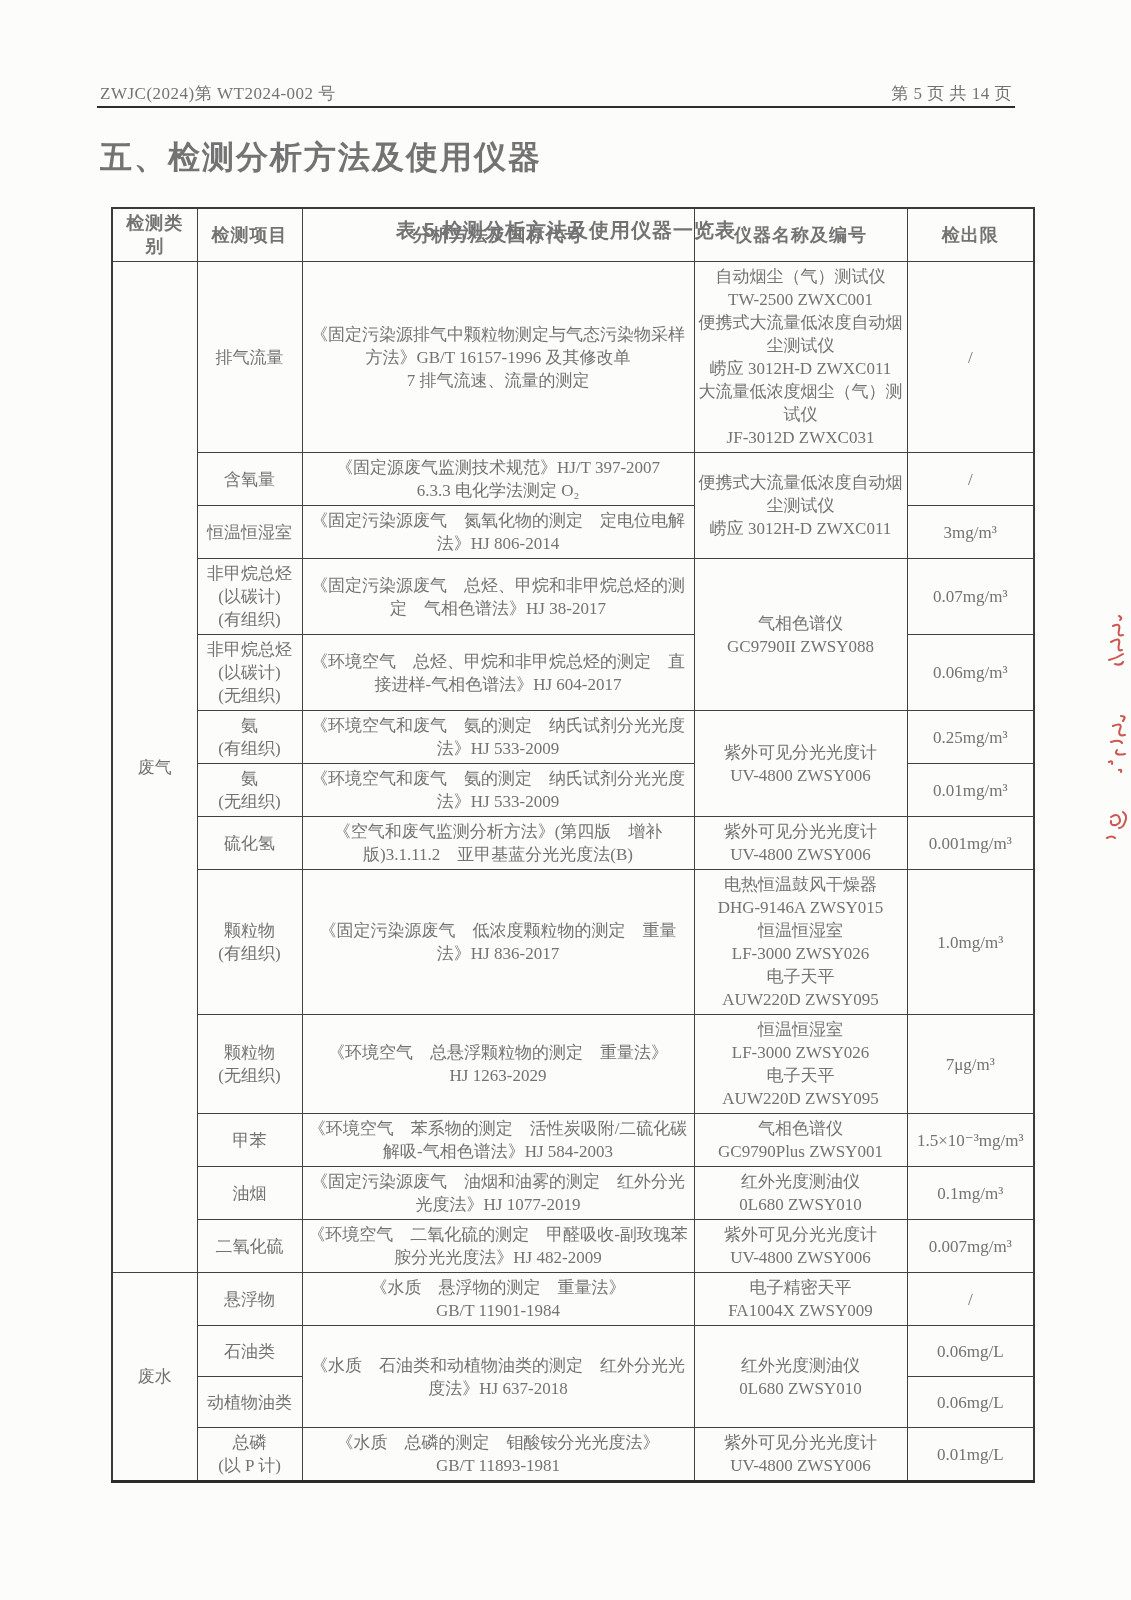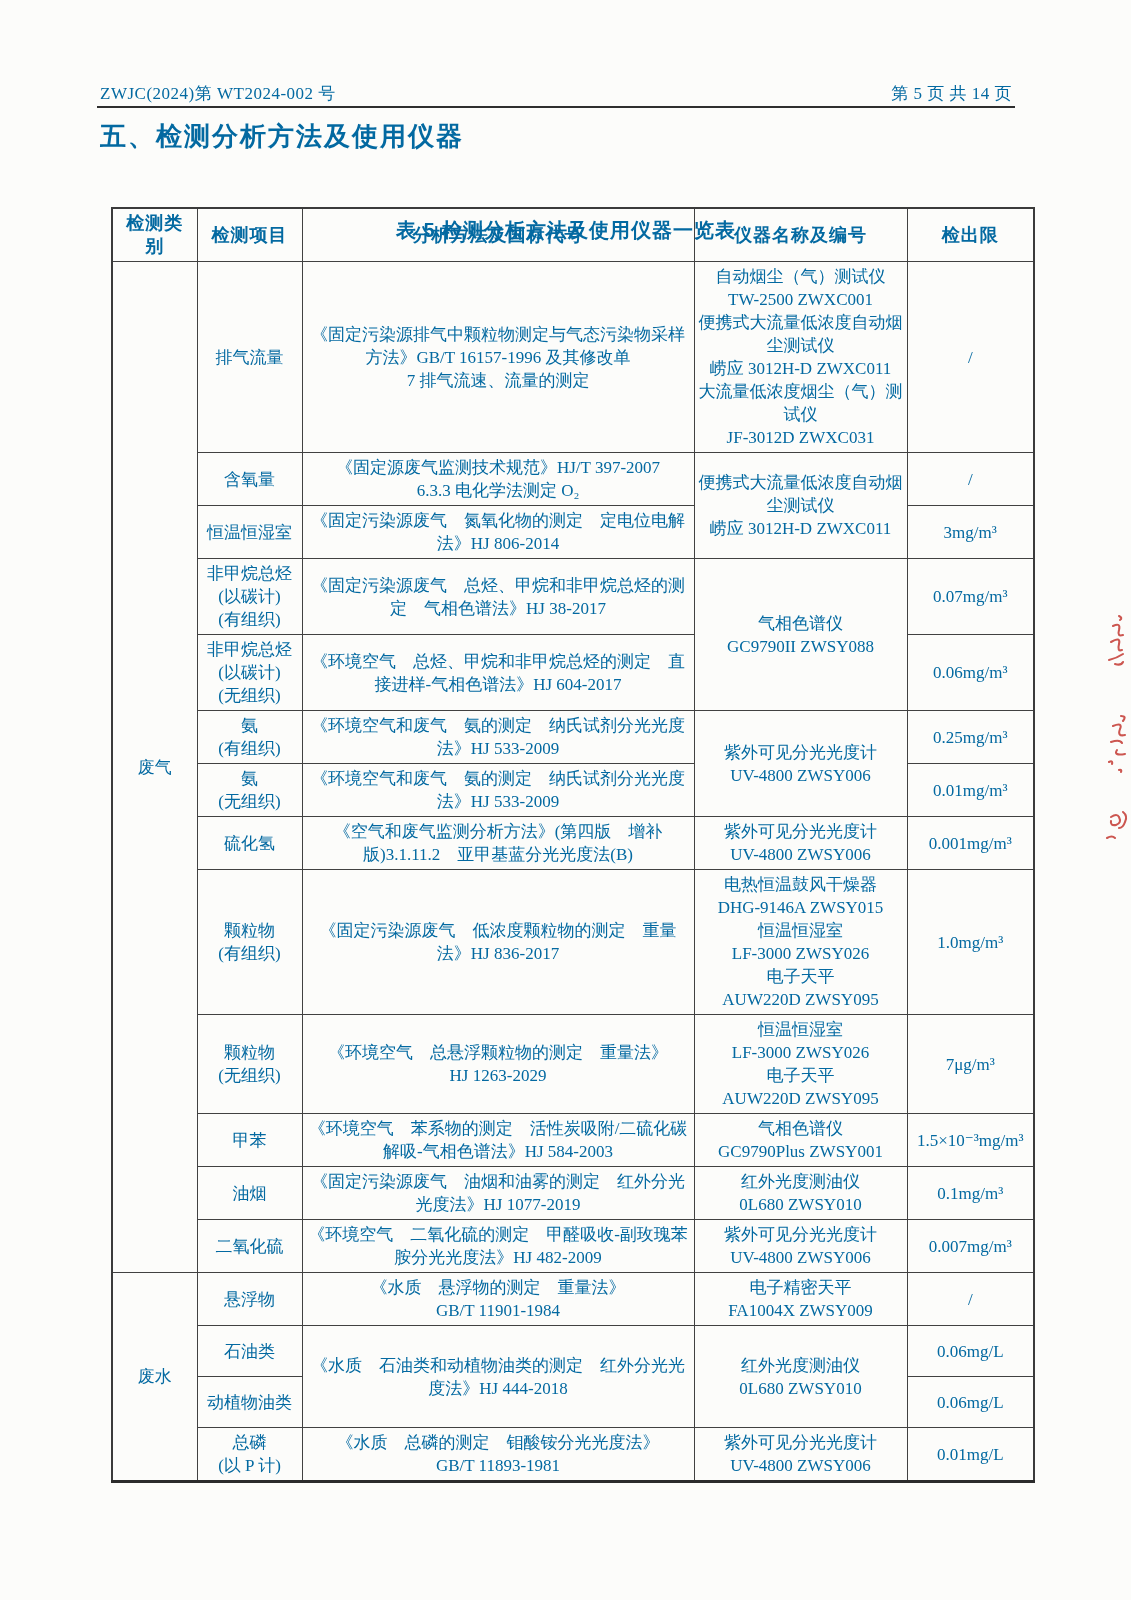--- a/index.html
+++ b/index.html
@@ -2,36 +2,36 @@
 <html><head>
 <meta charset="utf-8">
 <style>
   html,body{margin:0;padding:0;background:#e8e8e6;}
   .page{
     position:relative;
     width:1131px;height:1600px;
     margin:0 auto;
     background:#fcfcfa;
     font-family:"Liberation Serif","DejaVu Serif",serif;
-    color:#0369a1;
+    color:#737373;
     overflow:hidden;
   }
   .doc-header{
     position:absolute;top:82px;left:100px;width:912px;
     display:flex;justify-content:space-between;
     font-size:17px;letter-spacing:.5px;
   }
   .header-rule{
     position:absolute;top:106px;left:97px;width:918px;height:2px;
     background:#2e2e2e;
   }
   .section-title{
-    position:absolute;top:119px;left:100px;
+    position:absolute;top:136px;left:100px;
     font-family:Liberation Sans, sans-serif;
-    font-weight:bold;font-size:26px;letter-spacing:2px;
+    font-weight:bold;font-size:32px;letter-spacing:2px;
   }
   .table-title{
     position:absolute;top:175px;left:105px;width:922px;
     text-align:center;
     font-family:"Liberation Sans","DejaVu Sans",sans-serif;
     font-weight:bold;font-size:20px;letter-spacing:1px;margin-top:42px;
   }
   table.methods{
     position:absolute;top:207px;left:111px;width:922px;
     border-collapse:collapse;
@@ -198,21 +198,21 @@
           <td rowspan="4" class="c-category">废水</td>
           <td class="c-item">悬浮物</td>
           <td class="c-method">《水质　悬浮物的测定　重量法》
 GB/T 11901-1984</td>
           <td class="c-instrument">电子精密天平
 FA1004X ZWSY009</td>
           <td class="c-limit">/</td>
         </tr>
         <tr>
           <td class="c-item">石油类</td>
-          <td rowspan="2" class="c-method">《水质　石油类和动植物油类的测定　红外分光光度法》HJ 444-2018</td>
+          <td rowspan="2" class="c-method">《水质　石油类和动植物油类的测定　红外分光光度法》HJ 637-2018</td>
           <td rowspan="2" class="c-instrument">红外光度测油仪
 0L680 ZWSY010</td>
           <td class="c-limit">0.06mg/L</td>
         </tr>
         <tr>
           <td class="c-item">动植物油类</td>
           <td class="c-limit">0.06mg/L</td>
         </tr>
         <tr>
           <td class="c-item">总磷

